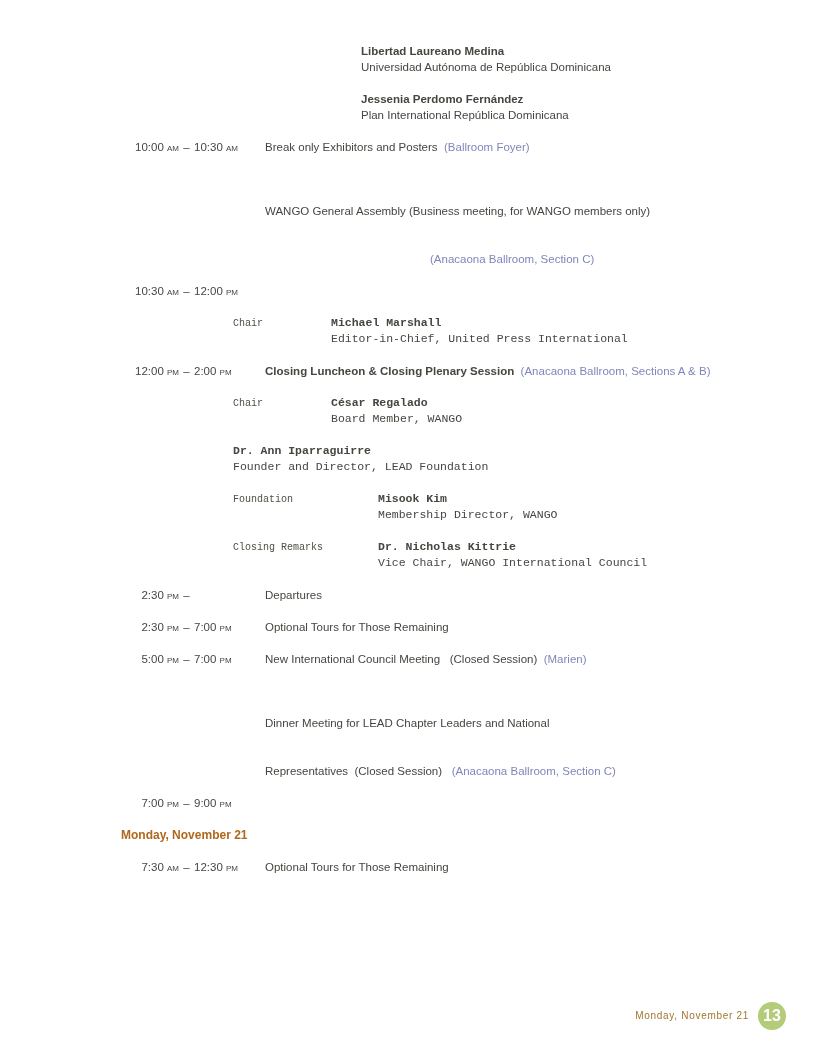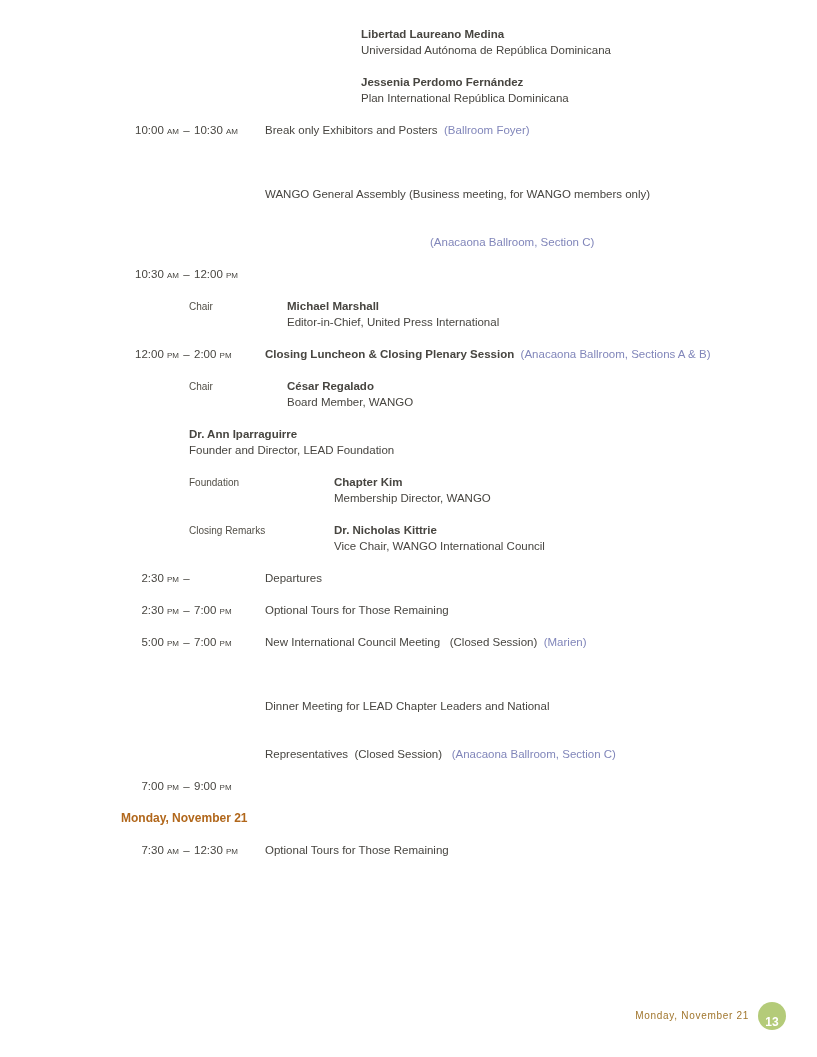--- a/index.html
+++ b/index.html
@@ -10,21 +10,21 @@
     height: 1057px;
     background: #ffffff;
     font-family: "Liberation Sans", "DejaVu Sans", sans-serif;
     font-size: 11.5px;
     line-height: 16px;
     color: #474540;
     overflow: hidden;
   }
   .content {
     position: absolute;
-    top: 26px;
+    top: 43px;
     left: 121px;
     width: 660px;
   }
   
   .blk { margin-bottom: 16px; }
 
   
   .speaker-block { margin-left: 240px; }
 
   
@@ -35,21 +35,21 @@
     display: flex;
     font-variant: small-caps;
     white-space: nowrap;
   }
   .time .t-start { width: 58px; text-align: right; }
   .time .t-dash  { width: 15px; text-align: center; }
   .time .t-end   { flex: 1; text-align: left; }
   .rbody { flex: 1; white-space: pre-wrap; }
 
   
-  .sub { display: flex; margin-left: 68px; }
+  .sub { display: flex; margin-left: 112px; font-family: Liberation Mono, monospace; }
   .sub-label {
     width: 98px;
     flex-shrink: 0;
     font-size: 10px;
     color: #514e46;
     padding-top: 1px;
   }
   .sub.wide .sub-label { width: 145px; }
 
   .name  { font-weight: bold; }
@@ -81,24 +81,24 @@
     font-size: 10px;
     letter-spacing: 0.7px;
     white-space: nowrap;
   }
   .page-circle {
     width: 28px;
     height: 28px;
     border-radius: 50%;
     background: #b4cb79;
     color: #ffffff;
-    font-size: 12px;
+    font-size: 16px;
     font-weight: bold;
     display: flex;
-    align-items: flex-end;
+    align-items: center;
     justify-content: center;
   }
 </style>
 </head>
 <body>
 
 <div class="page">
   <div class="content">
 
     <div class="blk speaker-block">
@@ -159,21 +159,21 @@
     <div class="blk sub wide">
       <div>
         <div class="name">Dr. Ann Iparraguirre</div>
         <div class="affil">Founder and Director, LEAD Foundation</div>
       </div>
     </div>
 
     <div class="blk sub wide">
       <div class="sub-label">Foundation</div>
       <div>
-        <div class="name">Chapter Kim</div>
+        <div class="name">Misook Kim</div>
         <div class="affil">Membership Director, WANGO</div>
       </div>
     </div>
 
     <div class="blk sub wide">
       <div class="sub-label">Closing Remarks</div>
       <div>
         <div class="name">Dr. Nicholas Kittrie</div>
         <div class="affil">Vice Chair, WANGO International Council</div>
       </div>

